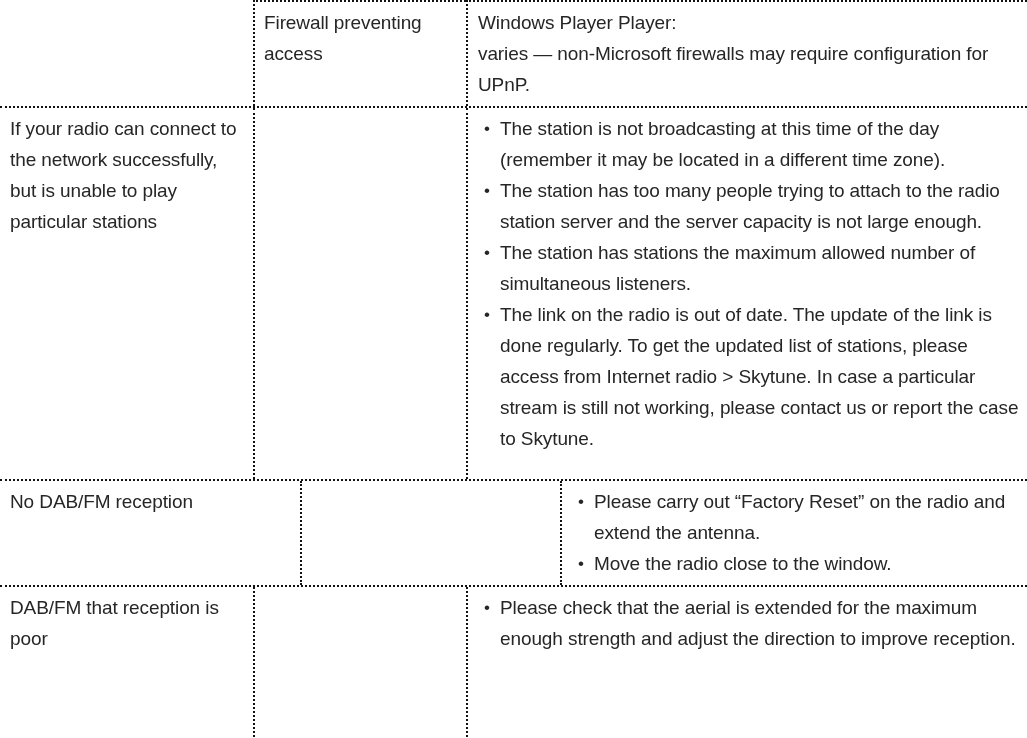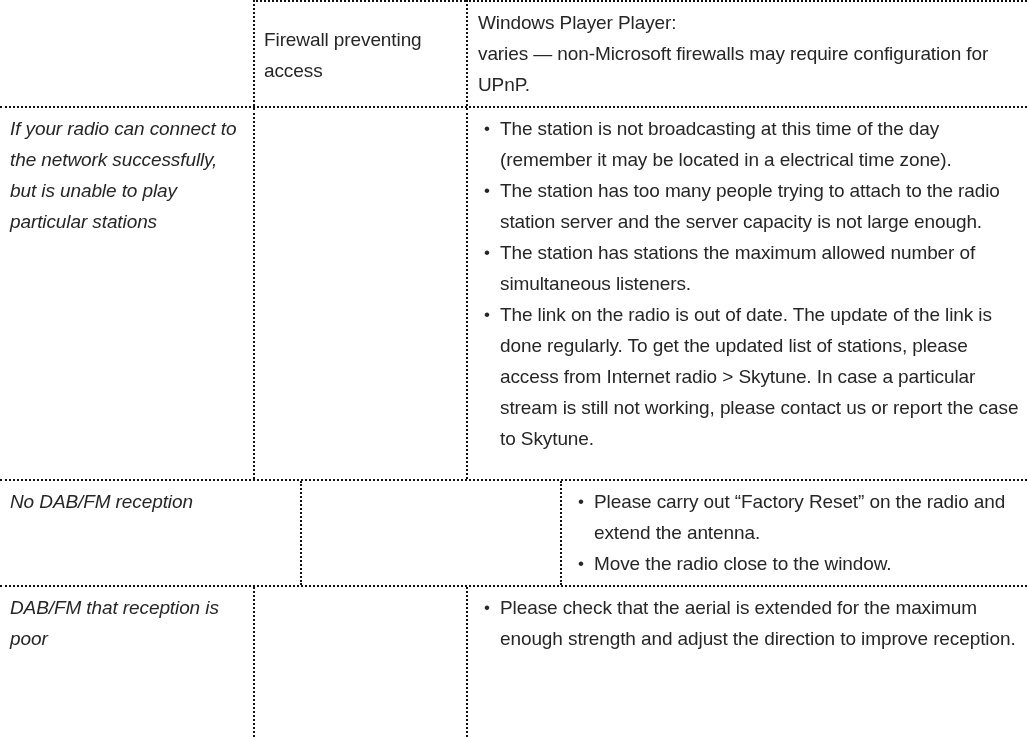--- a/index.html
+++ b/index.html
@@ -23,22 +23,22 @@
     border-bottom: 2px dotted #111111;
   }
   .row {
     display: grid;
     grid-template-columns: 253px 213px 1fr;
   }
   .row + .row {
     border-top: 2px dotted #111111;
   }
   .cell { min-height: 100%; }
-  .c1 { padding: 5px 12px 6px 10px; font-style: italic; }
-  .c2 { border-left: 2px dotted #111111; padding: 22px 8px 6px 9px; }
+  .c1 { padding: 5px 12px 6px 10px; }
+  .c2 { border-left: 2px dotted #111111; padding: 5px 8px 6px 9px; }
   .c3 { border-left: 2px dotted #111111; padding: 5px 8px 6px 10px; }
   .r1 { min-height: 97px; }
   .r1 .c2, .r1 .c3 { border-top: 2px dotted #111111; }
   .r2 { min-height: 373px; }
   .r3 { min-height: 98px; gap: 47px; }
   .r4 { min-height: 160px; }
   ul.bullets { list-style: none; }
   ul.bullets li {
     position: relative;
     padding-left: 22px;
@@ -70,21 +70,21 @@
       </div>
     </div>
 
     <div class="row r2">
       <div class="cell c1">
         <p>If your radio can connect to the network successfully, but is unable to play particular stations</p>
       </div>
       <div class="cell c2"></div>
       <div class="cell c3">
         <ul class="bullets">
-          <li>The station is not broadcasting at this time of the day (remember it may be located in a electrical time zone).</li>
+          <li>The station is not broadcasting at this time of the day (remember it may be located in a different time zone).</li>
           <li>The station has too many people trying to attach to the radio station server and the server capacity is not large enough.</li>
           <li>The station has stations the maximum allowed number of simultaneous listeners.</li>
           <li>The link on the radio is out of date. The update of the link is done regularly. To get the updated list of stations, please access from Internet radio &gt; Skytune. In case a particular stream is still not working, please contact us or report the case to Skytune.</li>
         </ul>
       </div>
     </div>
 
     <div class="row r3">
       <div class="cell c1">
         <p>No DAB/FM reception</p>

